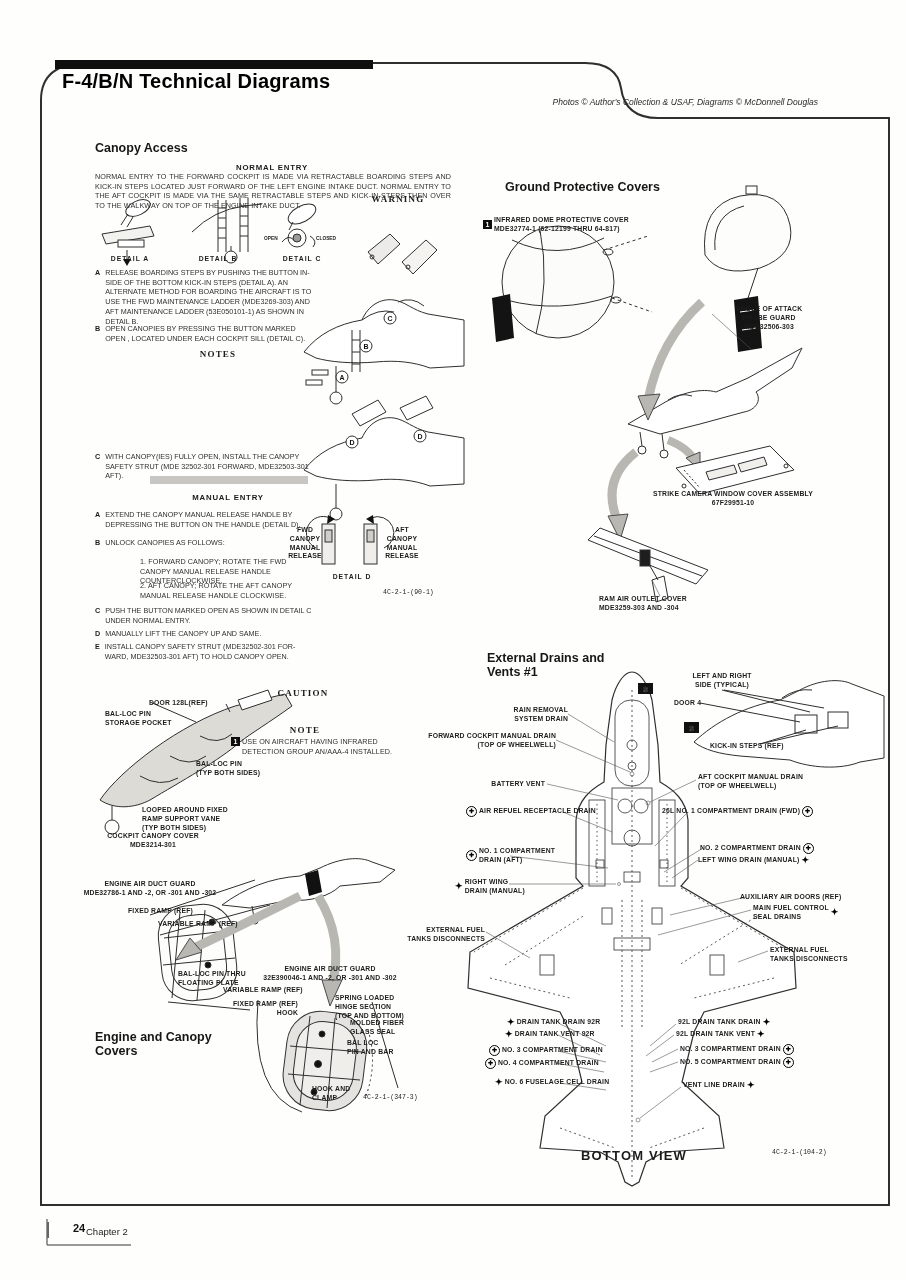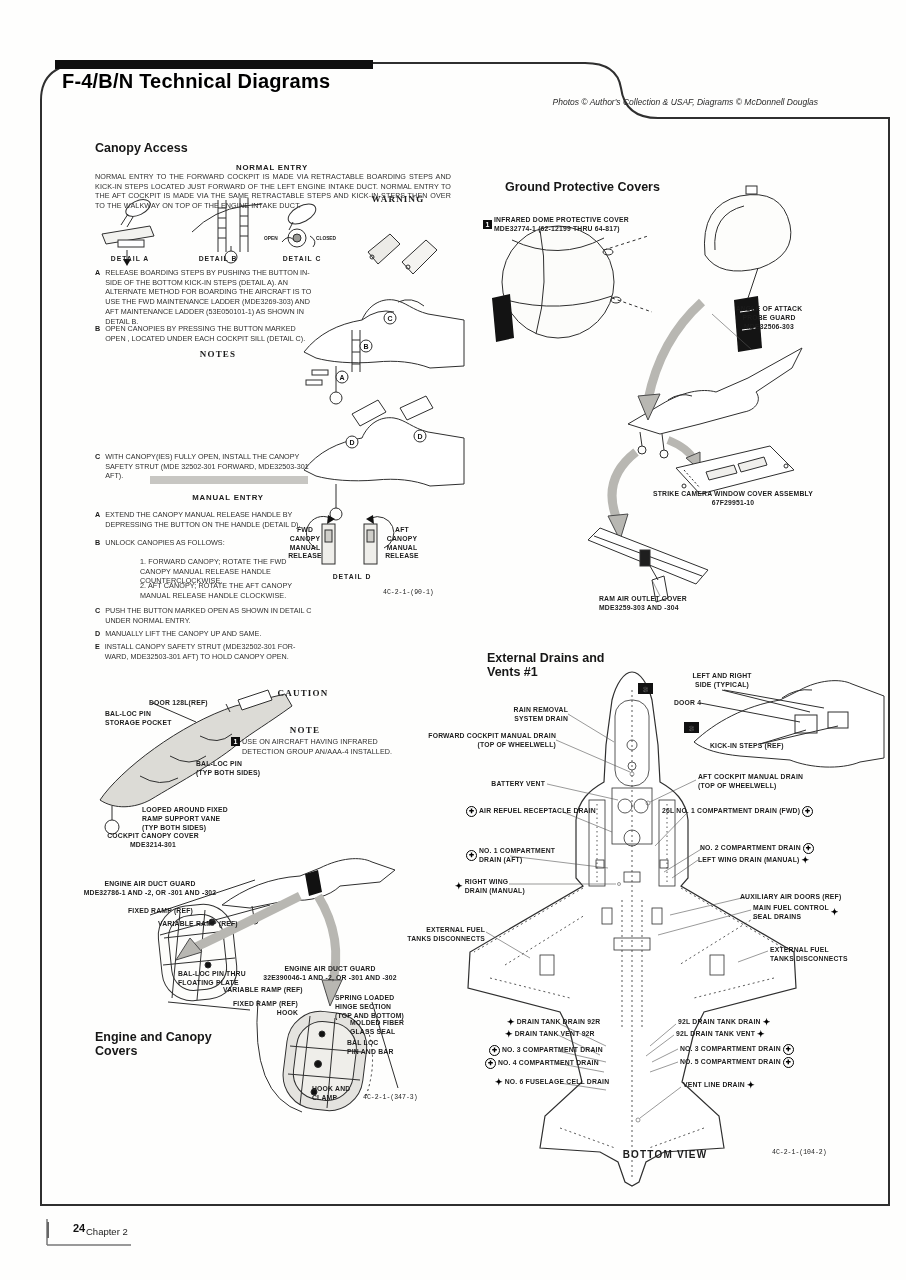--- a/index.html
+++ b/index.html
@@ -551,19 +551,19 @@
   </div>
   <div class="lbl row" style="left:680px;top:1057px">
     <span>NO. 5 COMPARTMENT DRAIN</span>
     <span class="symc">✚</span>
   </div>
   <div class="lbl row" style="left:683px;top:1081px">
     <span>VENT LINE DRAIN</span>
     <span class="sym">✦</span>
   </div>
 
-  <div class="lbl c" style="left:665px;top:1148px;font-size:10px;letter-spacing:1.2px">BOTTOM VIEW</div>
+  <div class="lbl c" style="left:634px;top:1148px;font-size:13px;letter-spacing:1.2px">BOTTOM VIEW</div>
   <div class="figref" style="left:772px;top:1149px">4C-2-1-(104-2)</div>
 
   <div class="footer-no">24</div>
   <div class="footer-ch">Chapter 2</div>
 
 </div>
 
 </body></html>

